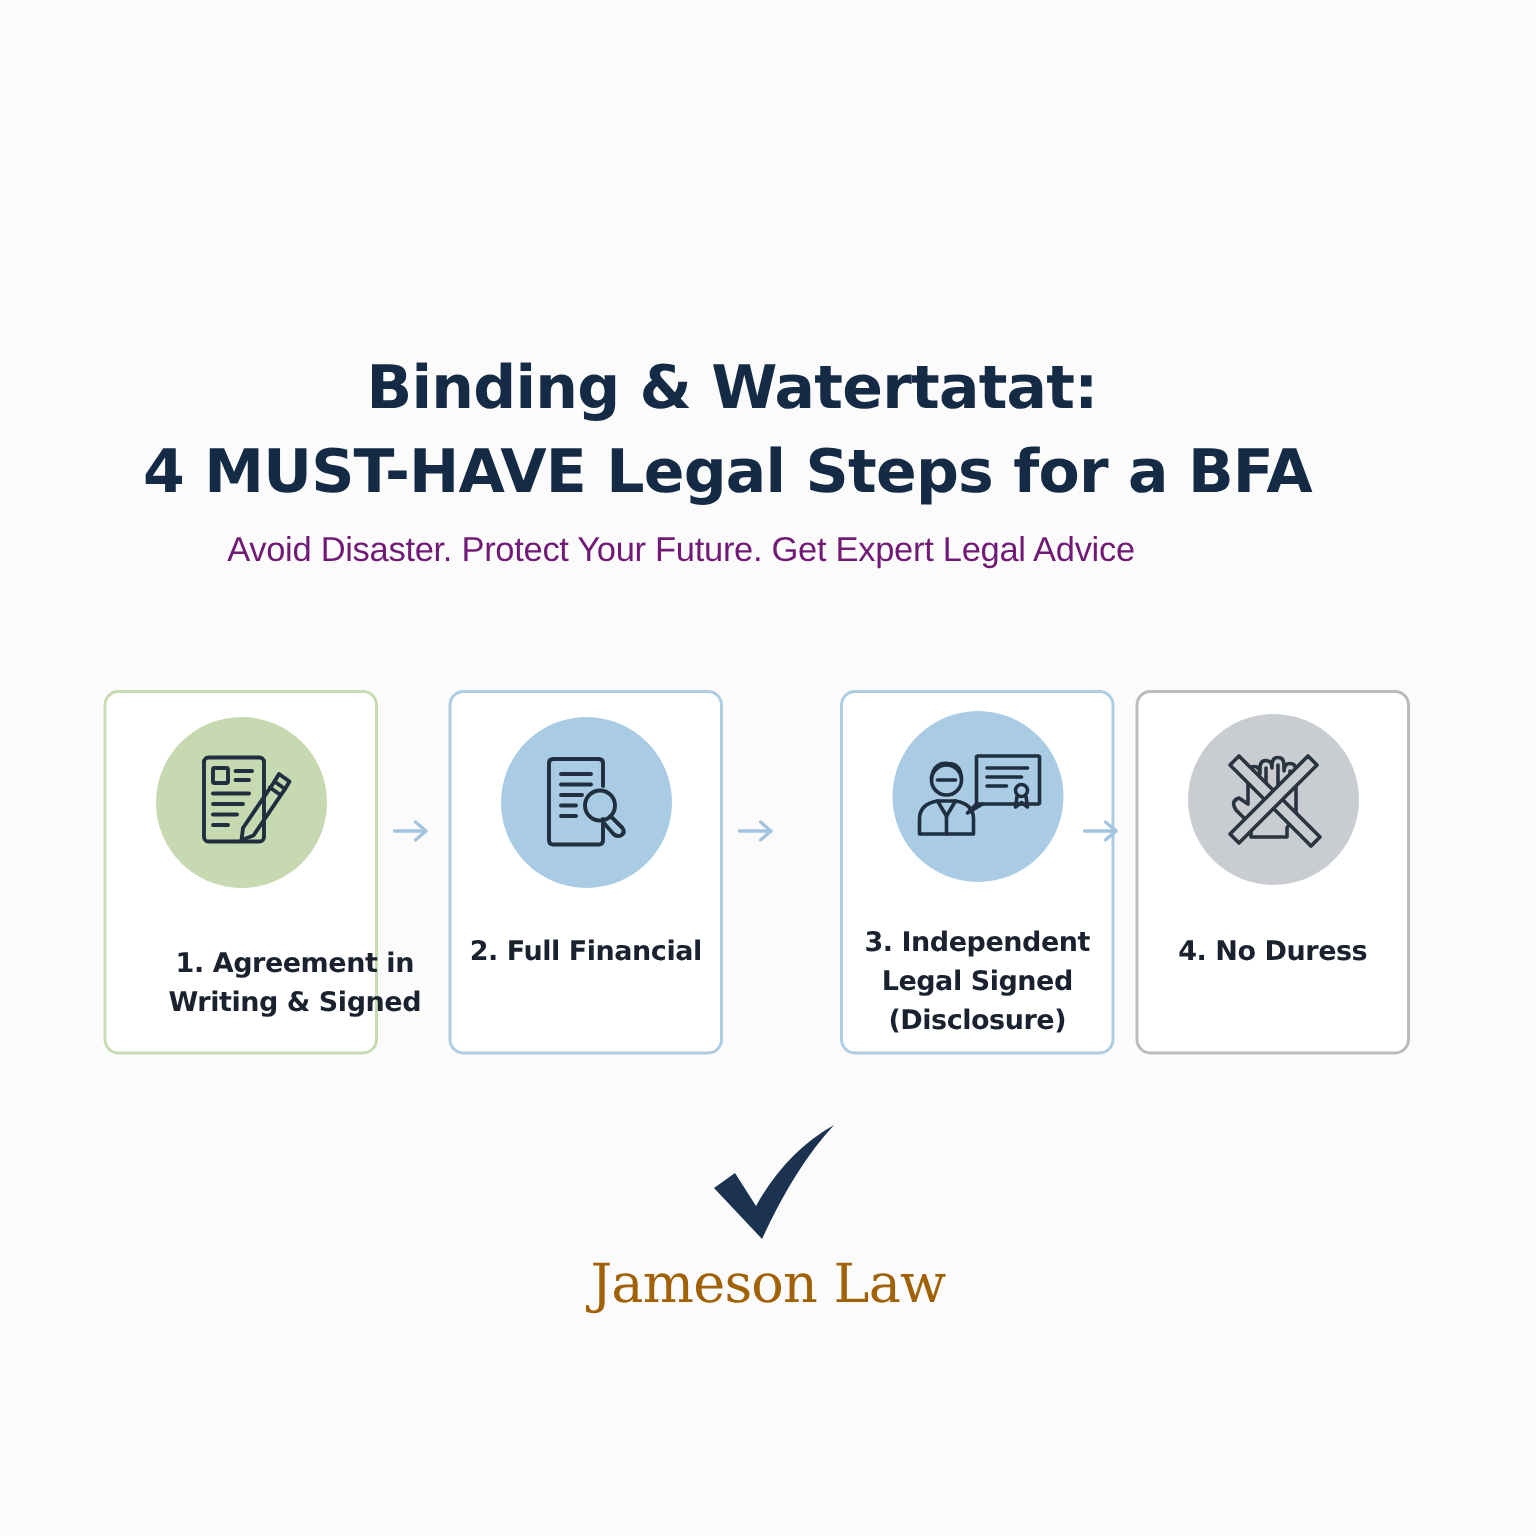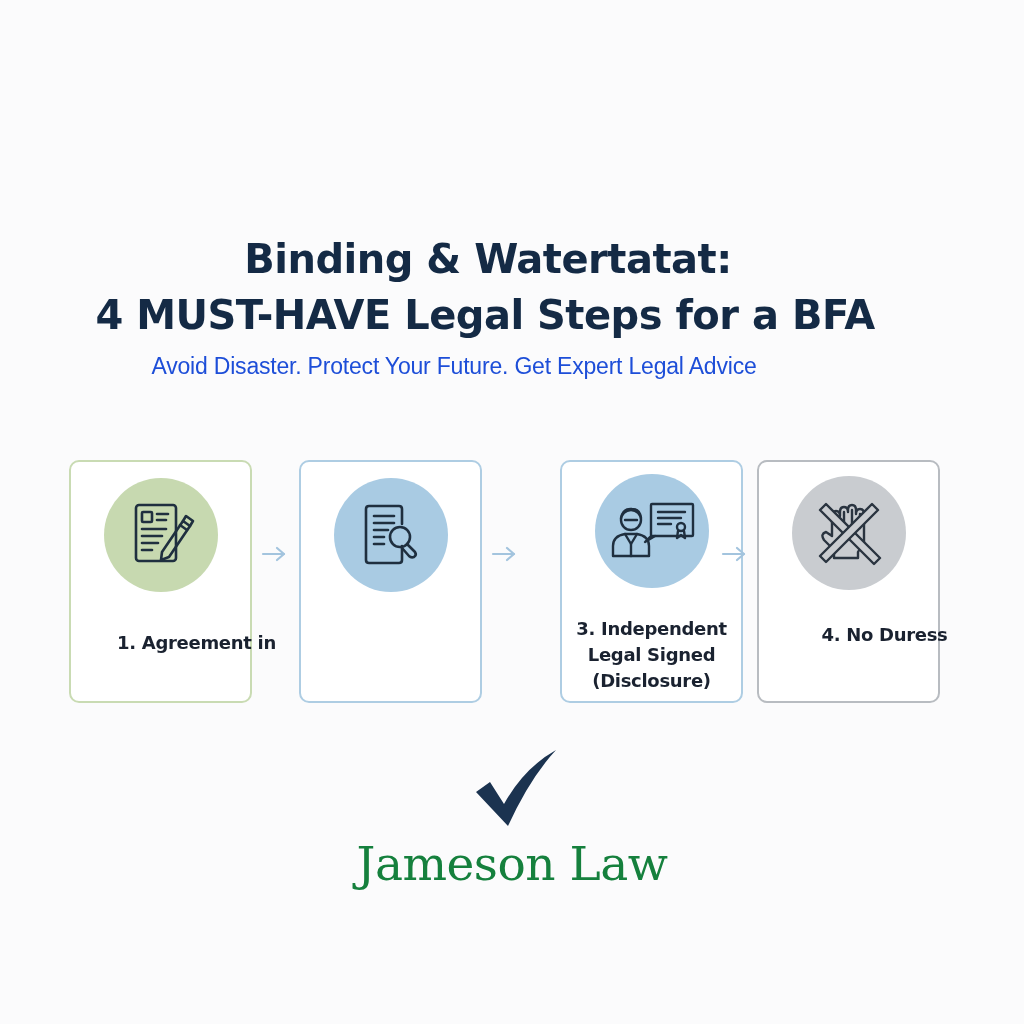--- a/index.html
+++ b/index.html
@@ -25,21 +25,21 @@
       letter-spacing: -0.5px;
     }
     .title-line1 { top: 236px; font-size: 40px; left: -24px; }
     .title-line2 { top: 292px; font-size: 40px; left: -27px; }
     .subtitle {
       position: absolute;
       top: 353px;
       left: 0;
       width: 908px;
       text-align: center;
-      color: #1d4ed8;
+      color: #701a75;
       font-size: 23px;
       font-family: "Liberation Sans", sans-serif;
       letter-spacing: -0.2px;
     }
     .card {
       position: absolute;
       top: 460px;
       width: 183px;
       height: 243px;
       border: 2px solid #ccc;
@@ -86,22 +86,22 @@
       width: 84px;
       height: 80px;
     }
     .brand {
       position: absolute;
       top: 836px;
       left: 0;
       width: 1024px;
       text-align: center;
       font-family: "DejaVu Serif", "Liberation Serif", serif;
-      font-size: 47px;
-      color: #15803d;
+      font-size: 36px;
+      color: #a16207;
       letter-spacing: -0.5px;
     }
   </style>
 </head>
 <body>
 
 <div>
   <div class="title title-line1">Binding &amp; Watertatat:</div>
   <div class="title title-line2">4 MUST-HAVE Legal Steps for a BFA</div>
 </div>
@@ -118,20 +118,21 @@
       <line x1="38" y1="58" x2="58" y2="58"></line>
       <line x1="38" y1="65" x2="54" y2="65"></line>
       <line x1="38" y1="72" x2="48" y2="72"></line>
       <path d="M58 74 L79 43 L86 48 L65 79 L57 82 Z"></path>
       <line x1="76" y1="47" x2="83" y2="52"></line>
       <path d="M79 43 L82 38 L89 43 L86 48"></path>
     </svg>
   </div>
   <div class="label" style="top:168px;padding-left:36px;">
     <div>1. Agreement in</div>
+    <div>Writing &amp; Signed</div>
   </div>
 </div>
 
 <svg class="arrow" style="left:260px;" viewBox="0 0 28 20" fill="none" stroke="#a3c4de" stroke-width="2.2" stroke-linecap="round" stroke-linejoin="round">
   <line x1="3" y1="10" x2="24" y2="10"></line>
   <polyline points="17,4 24,10 17,16"></polyline>
 </svg>
 
 <div class="card" style="left:299px; border-color:#aecde3;">
   <div class="circle" style="background:#a9cbe3; top:16px;">
@@ -140,20 +141,21 @@
       <line x1="40" y1="38" x2="60" y2="38"></line>
       <line x1="40" y1="45" x2="60" y2="45"></line>
       <line x1="40" y1="52" x2="54" y2="52"></line>
       <line x1="40" y1="59" x2="50" y2="59"></line>
       <line x1="40" y1="66" x2="50" y2="66"></line>
       <circle cx="66" cy="59" r="10"></circle>
       <path d="M73 66 L81 74 Q83 77 80 79 Q77 80 75 78 L68 70"></path>
     </svg>
   </div>
   <div class="label" style="top:160px;">
+    <div>2. Full Financial</div>
   </div>
 </div>
 
 <svg class="arrow" style="left:490px;" viewBox="0 0 28 20" fill="none" stroke="#a3c4de" stroke-width="2.2" stroke-linecap="round" stroke-linejoin="round">
   <line x1="3" y1="10" x2="24" y2="10"></line>
   <polyline points="17,4 24,10 17,16"></polyline>
 </svg>
 
 <div class="card" style="left:520px; border-color:#aecde3;margin-left:40px;">
   <div class="circle" style="background:#a9cbe3; top:12px;">
@@ -189,21 +191,21 @@
   <div class="circle" style="background:#c9ccd0; top:14px;">
     <svg viewBox="0 0 114 114" fill="none" stroke="#2a3440" stroke-width="2.4" stroke-linecap="round" stroke-linejoin="round">
       <path d="M42 82 L42 74 L32 64 Q28 58 34 56 L40 60 L40 40 Q40 35 44 35 Q48 35 48 40 L48 36 Q48 31 52 31 Q56 31 56 36 L56 34 Q56 29 60 29 Q64 29 64 34 L64 38 Q64 33 68 33 Q72 33 72 38 L72 66 L66 76 L66 82 Z"></path>
       <line x1="52" y1="36" x2="52" y2="52"></line>
       <line x1="60" y1="34" x2="60" y2="52"></line>
       <line x1="68" y1="38" x2="68" y2="52"></line>
       <path d="M28 34 L34 28 L88 82 L82 88 Z" fill="#c9ccd0"></path>
       <path d="M80 28 L86 34 L34 86 L28 80 Z" fill="#c9ccd0"></path>
     </svg>
   </div>
-  <div class="label" style="top:160px;margin-left:36px;">
+  <div class="label" style="top:160px;">
     <div>4. No Duress</div>
   </div>
 </div>
 
 <svg class="check" viewBox="0 0 84 80">
   <path d="M2 44 L16 34 L30 56 Q50 20 82 2 Q56 30 34 78 Z" fill="#1b3350"></path>
 </svg>
 <div class="brand">Jameson Law</div>
 
 </body></html>

